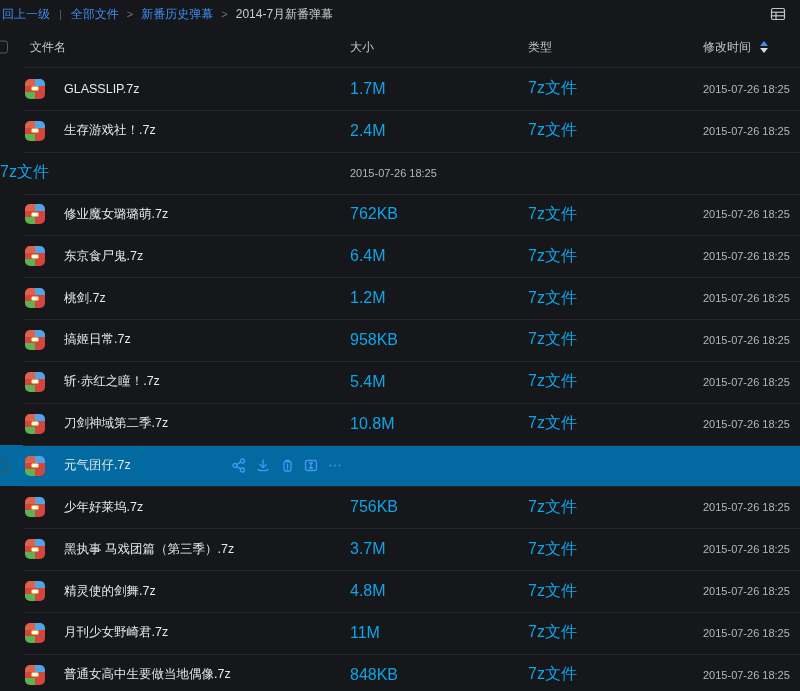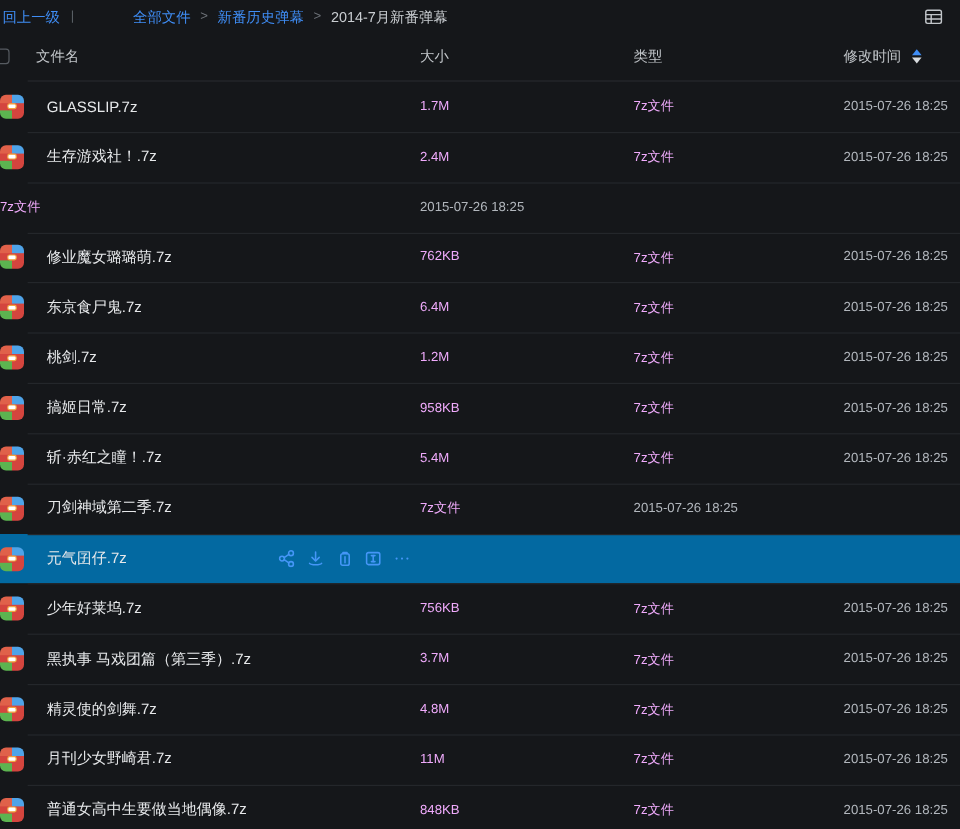--- a/index.html
+++ b/index.html
@@ -28,51 +28,51 @@
   .sort { display:inline-flex; flex-direction:column; margin-left:9px; gap:2px; cursor:pointer; }
   .sort i { display:block; width:0; height:0; border-left:4px solid transparent; border-right:4px solid transparent; }
   .sort .up { border-bottom:5px solid #3f8df5; }
   .sort .dn { border-top:5px solid #d8dbde; }
 
   
   .row { position:relative; height:41.85px; display:grid; grid-template-columns:350px 178px 175px 1fr; align-items:center; cursor:pointer; }
   .row::before { content:""; position:absolute; left:23px; right:0; top:0; height:1px; background:#24272b; }
   .row:first-child::before { display:none; }
   .row.hover { background:#0369a1; }
-  .c1 { position:relative; display:flex; align-items:center; height:100%; }
+  .c1 { position:relative; display:flex; align-items:center; padding-left:25px; height:100%; }
   .rowcheck { display:none; }
   .row.hover .rowcheck { display:block; border-color:#4a4f55; }
 
   
   .ficon { position:relative; width:20px; height:20px; border-radius:5px; overflow:hidden; flex:0 0 20px; margin-right:19px;
            background:conic-gradient(#4fa3e8 0 25%, #d4453e 25% 50%, #5cb450 50% 75%, #e0614a 75% 100%); }
   .ficon::before { content:""; position:absolute; left:0; right:0; top:7px; height:6px; background:#d4453e; }
   .ficon::after { content:""; position:absolute; left:6px; top:7.5px; width:6px; height:3px; background:#fff; border:1px solid #f2a53e; border-radius:2px; }
 
   .fname { font-size:12.5px; color:#e6e8ea; }
-  .sec { font-size:11px; color:#f0abfc; }
+  .sec { font-size:16px; color:#0ea5e9; }
   .time { font-size:11px; color:#b2b7bd; }
   .row.hover .sec, .row.hover .time { visibility:hidden; }
 
   
   .factions { display:none; position:absolute; left:232px; top:0; bottom:0; align-items:center; gap:10px; }
   .row.hover .factions { display:flex; }
   .act { display:flex; align-items:center; justify-content:center; width:14px; height:16px; cursor:pointer; }
   .act svg { stroke:#4596f7; fill:none; stroke-width:1.3; stroke-linecap:round; stroke-linejoin:round; }
 </style>
 </head>
 <body>
 
 <div class="app">
 
   <div class="topbar">
     <div class="bc">
       <a>回上一级</a>
       <span class="bc-div">|</span>
-      <span id="bc-items" style="display:flex;align-items:center;margin-left:40px;">
+      <span id="bc-items" style="display:flex;align-items:center;">
           <a>全部文件</a>
           <span class="bc-sep">&gt;</span>
           <a>新番历史弹幕</a>
           <span class="bc-sep">&gt;</span>
           <span class="bc-cur">2014-7月新番弹幕</span>
         </span>
     </div>
     <span class="view-icon">
       <svg width="16" height="16" viewBox="0 0 16 16">
         <rect x="1.5" y="2.5" width="13" height="11" rx="1.5" fill="none" stroke="#c2c6ca" stroke-width="1.2"></rect>
@@ -189,20 +189,21 @@
     <div class="time">2015-07-26 18:25</div>
   </div>
 
   <div class="row">
     <div class="c1">
 
       <span class="ficon"></span>
       <span class="fname">刀剑神域第二季.7z</span>
 
     </div>
+    <div class="sec">10.8M</div>
     <div class="sec">7z文件</div>
     <div class="time">2015-07-26 18:25</div>
   </div>
 
   <div class="row hover">
     <div class="c1">
       <span class="checkbox rowcheck"></span>
       <span class="ficon"></span>
       <span class="fname">元气囝仔.7z</span>
       <span class="factions">

